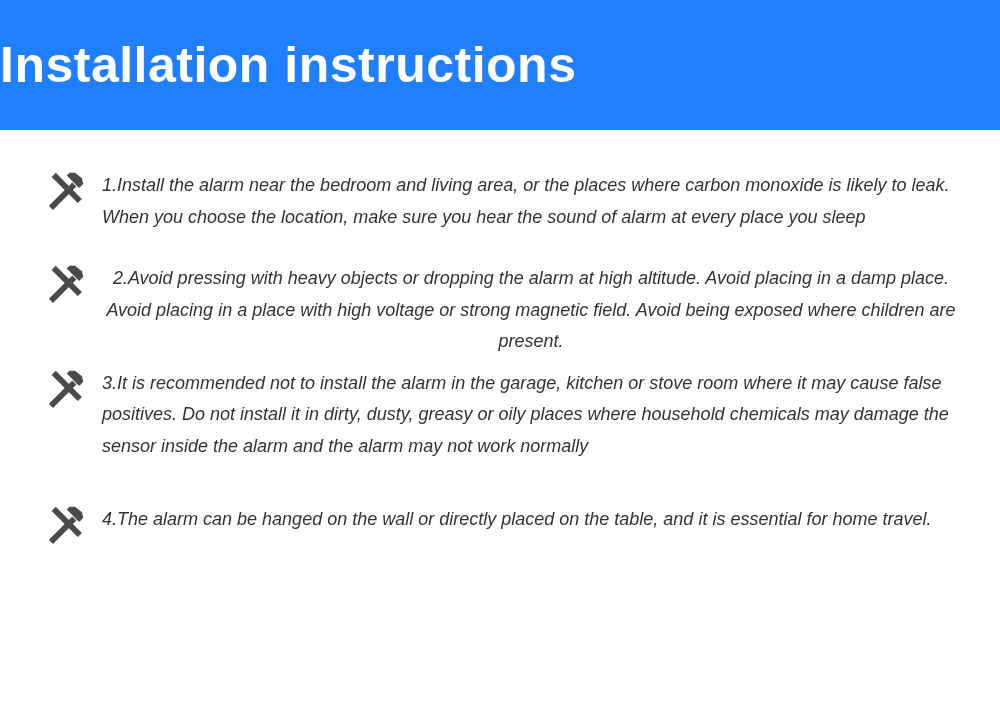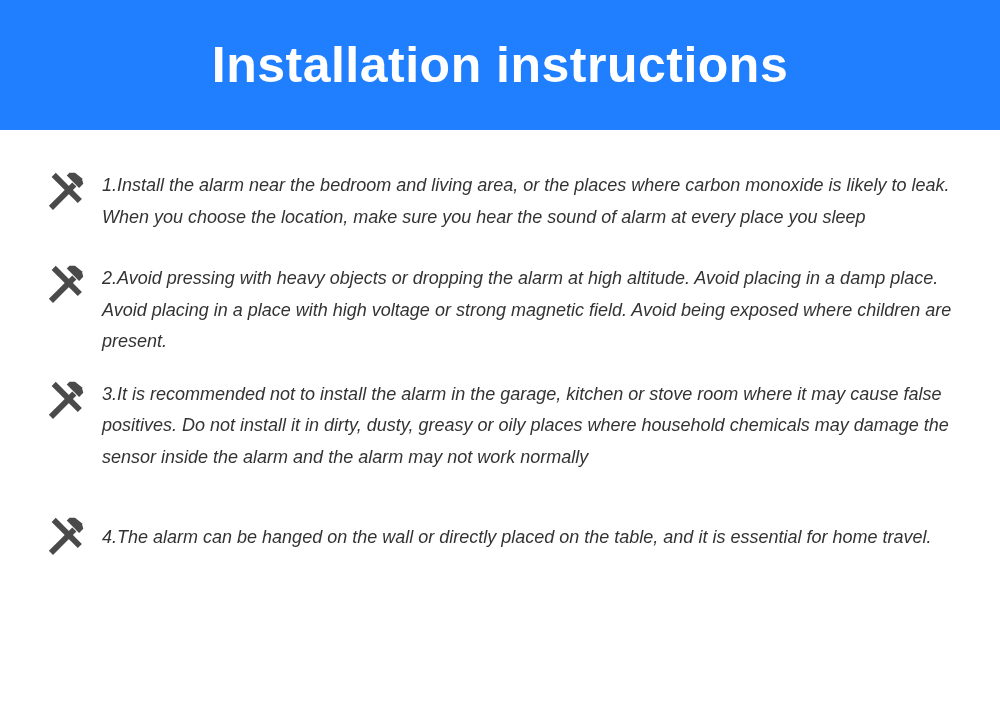--- a/index.html
+++ b/index.html
@@ -9,21 +9,20 @@
     background: #fff;
     font-family: Arial, Helvetica, sans-serif;
     color: #333;
   }
   .banner {
     width: 100%;
     height: 130px;
     background: #1f7fff;
     display: flex;
     align-items: center;
-    justify-content: center;
   }
   .banner h1 {
     color: #fff;
     font-size: 50px;
     font-weight: 700;
     letter-spacing: 0.5px;
   }
   .content {
     padding: 38px 40px 0 40px;
   }
@@ -45,22 +44,22 @@
     height: 44px;
   }
   .item .text {
     flex: 1;
     font-size: 18px;
     line-height: 1.75;
     color: #333;
     padding-top: 2px;
     font-style: italic;
   }
-  .item.tight { margin-bottom: 19px; }
-  .item.gap-above { margin-top: 40px; align-items: center; }
+  .item.tight { margin-bottom: 8px; text-align: center; }
+  .item.gap-above { margin-top: 40px; }
 </style>
 </head>
 <body>
 
 <div class="banner">
   <h1>Installation instructions</h1>
 </div>
 
 <div class="content">
 

